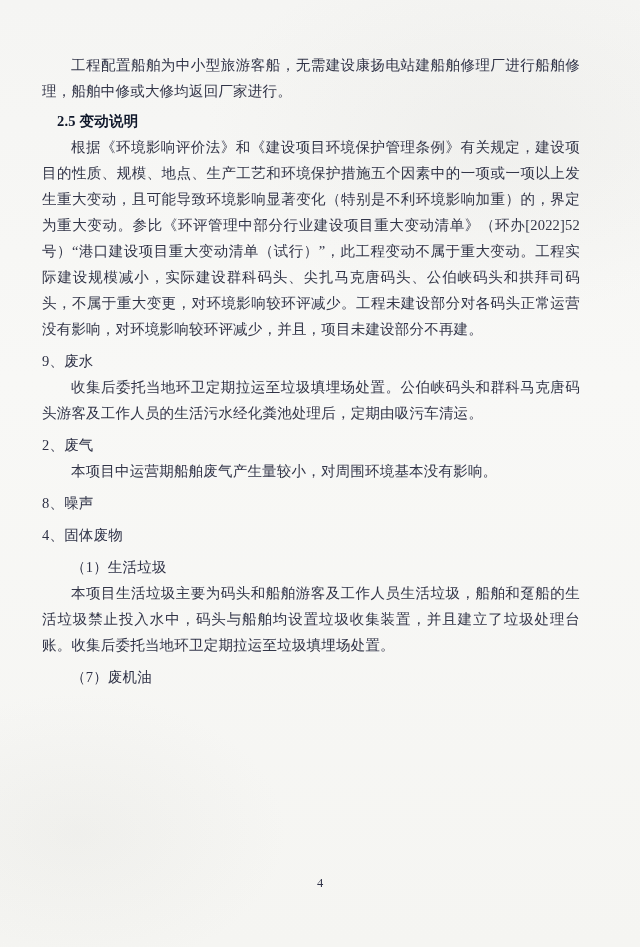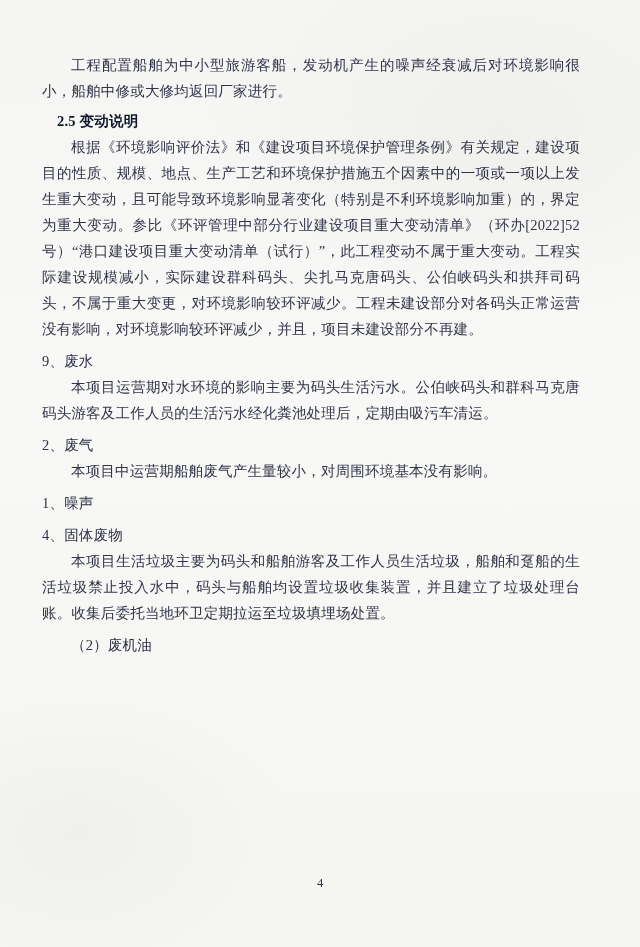--- a/index.html
+++ b/index.html
@@ -54,40 +54,41 @@
     text-align: center;
     font-size: 12.5px;
     color: #2e3147;
   }
 </style>
 </head>
 <body>
 
 <div class="content">
 
-  <p class="para">工程配置船舶为中小型旅游客船，发动机产生的噪声经衰减后对环境影响很小，船舶中修或大修均返回厂家进行。</p>
+  <p class="para">工程配置船舶为中小型旅游客船，无需建设康扬电站建船舶修理厂进行船舶修理，船舶中修或大修均返回厂家进行。</p>
 
   <p class="heading-bold">2.5 变动说明</p>
 
   <p class="para">根据《环境影响评价法》和《建设项目环境保护管理条例》有关规定，建设项目的性质、规模、地点、生产工艺和环境保护措施五个因素中的一项或一项以上发生重大变动，且可能导致环境影响显著变化（特别是不利环境影响加重）的，界定为重大变动。参比《环评管理中部分行业建设项目重大变动清单》（环办[2022]52 号）“港口建设项目重大变动清单（试行）”，此工程变动不属于重大变动。工程实际建设规模减小，实际建设群科码头、尖扎马克唐码头、公伯峡码头和拱拜司码头，不属于重大变更，对环境影响较环评减少。工程未建设部分对各码头正常运营没有影响，对环境影响较环评减少，并且，项目未建设部分不再建。</p>
 
 
   <p class="subhead">9、废水</p>
 
-  <p class="para">本项目运营期对水环境的影响主要为码头生活污水。公伯峡码头和群科马克唐码头游客及工作人员的生活污水经化粪池处理后，定期由吸污车清运。</p>
+  <p class="para">收集后委托当地环卫定期拉运至垃圾填埋场处置。公伯峡码头和群科马克唐码头游客及工作人员的生活污水经化粪池处理后，定期由吸污车清运。</p>
 
   <p class="subhead">2、废气</p>
 
   <p class="para">本项目中运营期船舶废气产生量较小，对周围环境基本没有影响。</p>
 
-  <p class="subhead">1、噪声</p>
+  <p class="subhead">8、噪声</p>
 
 
   <p class="subhead">4、固体废物</p>
 
+  <p class="subhead-indent">（1）生活垃圾</p>
 
   <p class="para">本项目生活垃圾主要为码头和船舶游客及工作人员生活垃圾，船舶和趸船的生活垃圾禁止投入水中，码头与船舶均设置垃圾收集装置，并且建立了垃圾处理台账。收集后委托当地环卫定期拉运至垃圾填埋场处置。</p>
 
-  <p class="subhead-indent">（2）废机油</p>
+  <p class="subhead-indent">（7）废机油</p>
 
 </div>
 
 <div class="page-number">4</div>
 
 </body></html>

